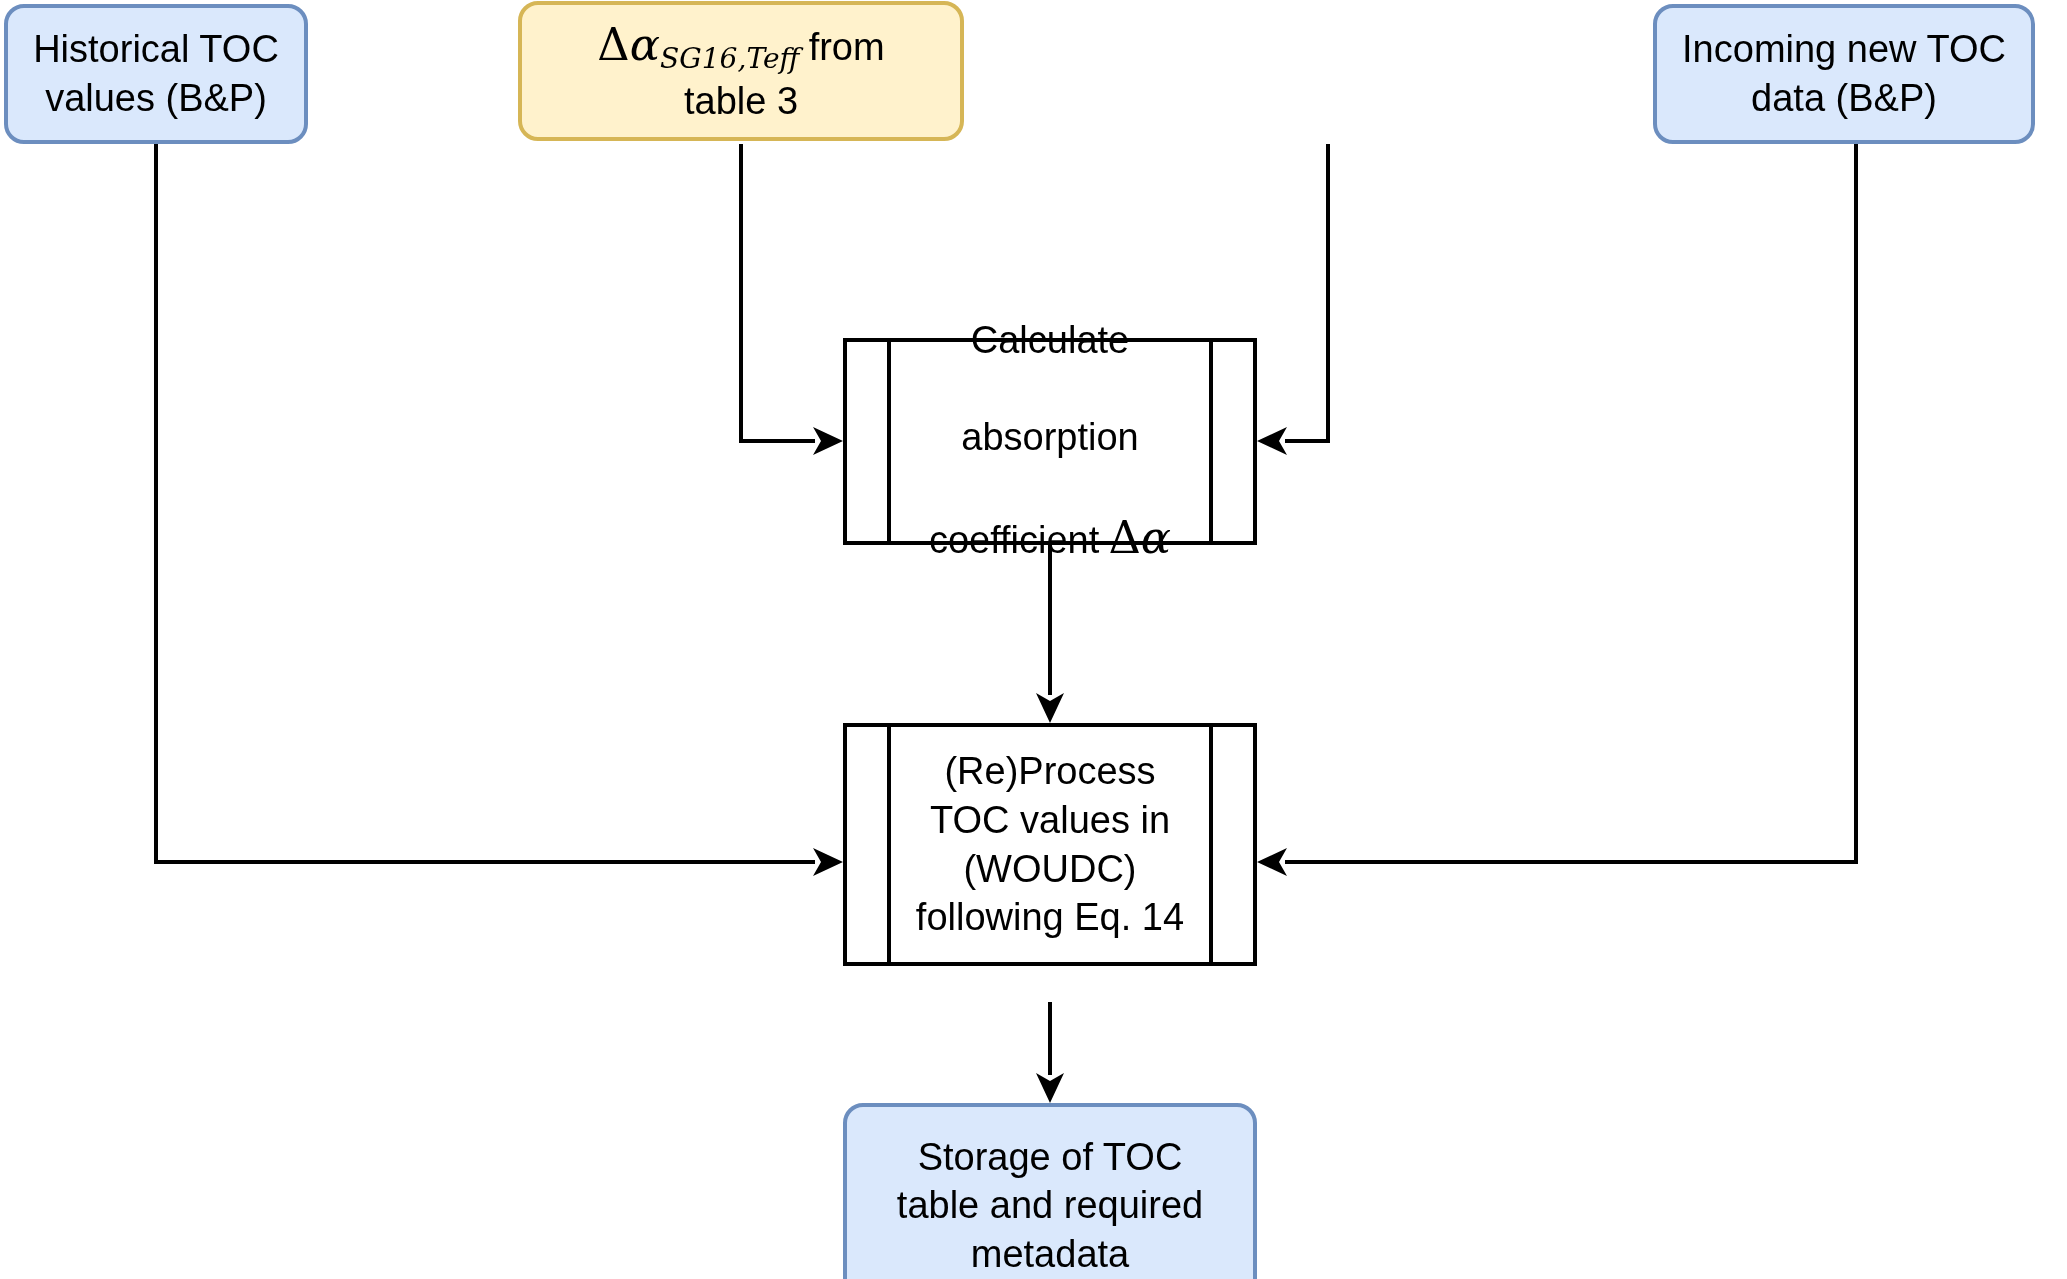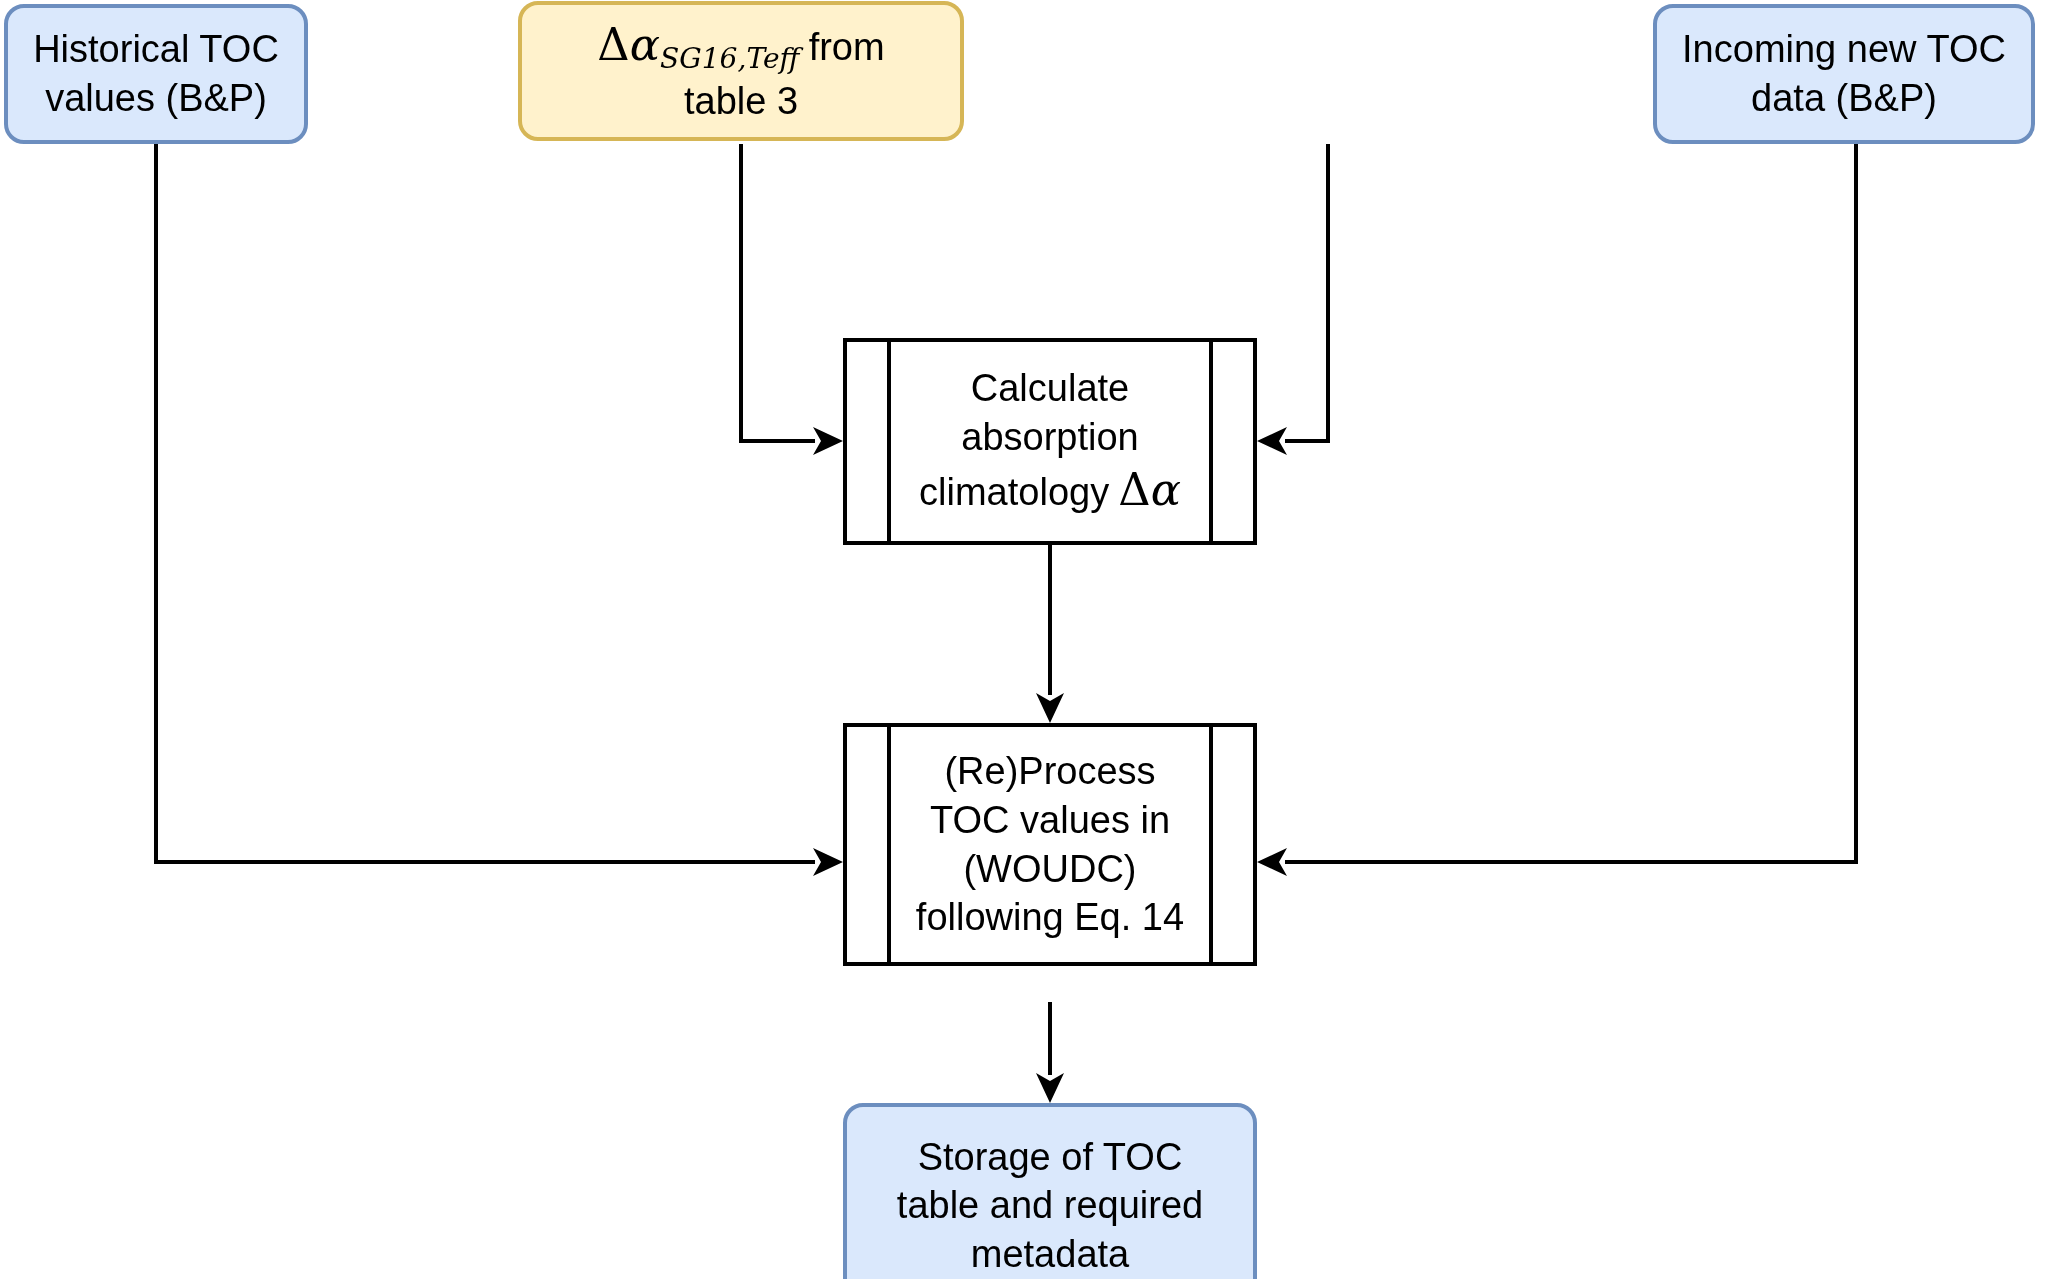--- a/index.html
+++ b/index.html
@@ -74,21 +74,21 @@
   .math-alpha { font-size: 1.18em; font-style: italic; }
   .math-sub   { font-size: 0.74em; font-style: italic; vertical-align: -0.3em; }
   .after-math { margin-left: 0.24em; }
   .before-math { margin-right: 0.24em; }
 
   
   #node-historical { left: 4px;    top: 4px;    width: 304px; height: 140px; }
   #node-deltatable { left: 518px;  top: 1px;    width: 446px; height: 140px; }
   #node-temis      { left: 1103px; top: 4px;    width: 450px; height: 140px; }
   #node-incoming   { left: 1653px; top: 4px;    width: 382px; height: 140px; }
-  #node-calculate  { left: 843px;  top: 338px;  width: 414px; height: 207px; }
+  #node-calculate  { left: 843px;  top: 338px;  width: 414px; height: 207px; gap: 48px; }
   #node-reprocess  { left: 843px;  top: 723px;  width: 414px; height: 243px; }
   #node-storage    { left: 843px;  top: 1103px; width: 414px; height: 205px; }
 </style>
 </head>
 <body>
 
 <div class="canvas">
 
   <svg class="wires" viewBox="0 0 2067 1279" aria-hidden="true">
     <defs>
@@ -121,21 +121,21 @@
     <span class="line">Incoming new TOC</span>
     <span class="line">data (B&amp;P)</span>
   </div>
 
   <div class="node process" id="node-calculate">
     <span class="sidebar-line left"></span>
     <span class="sidebar-line right"></span>
     <span class="line">Calculate</span>
     <span class="line">absorption</span>
     <span class="line">
-      <span class="before-math">climatology</span><span class="math math-delta">Δ</span><span class="math math-alpha">α</span>
+      <span class="before-math">coefficient</span><span class="math math-delta">Δ</span><span class="math math-alpha">α</span>
     </span>
   </div>
 
   <div class="node process" id="node-reprocess">
     <span class="sidebar-line left"></span>
     <span class="sidebar-line right"></span>
     <span class="line">(Re)Process</span>
     <span class="line">TOC values in</span>
     <span class="line">(WOUDC)</span>
     <span class="line">following Eq. 14</span>

